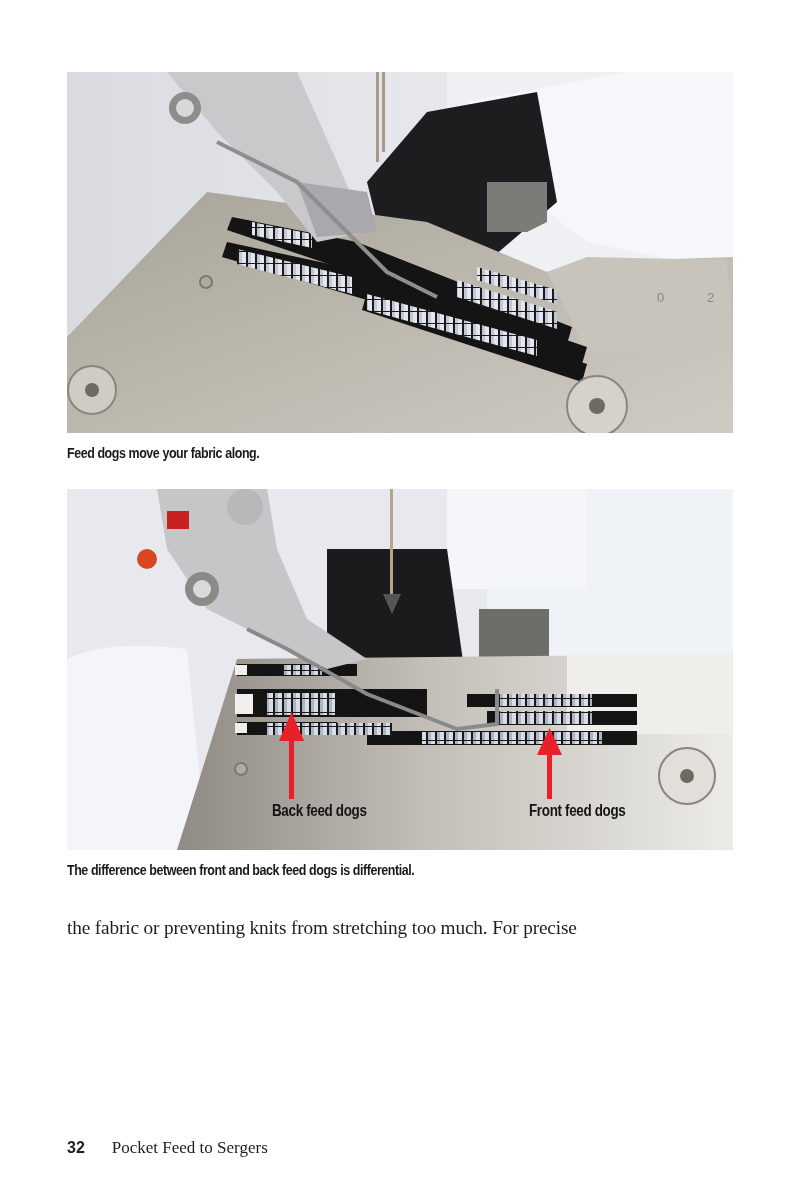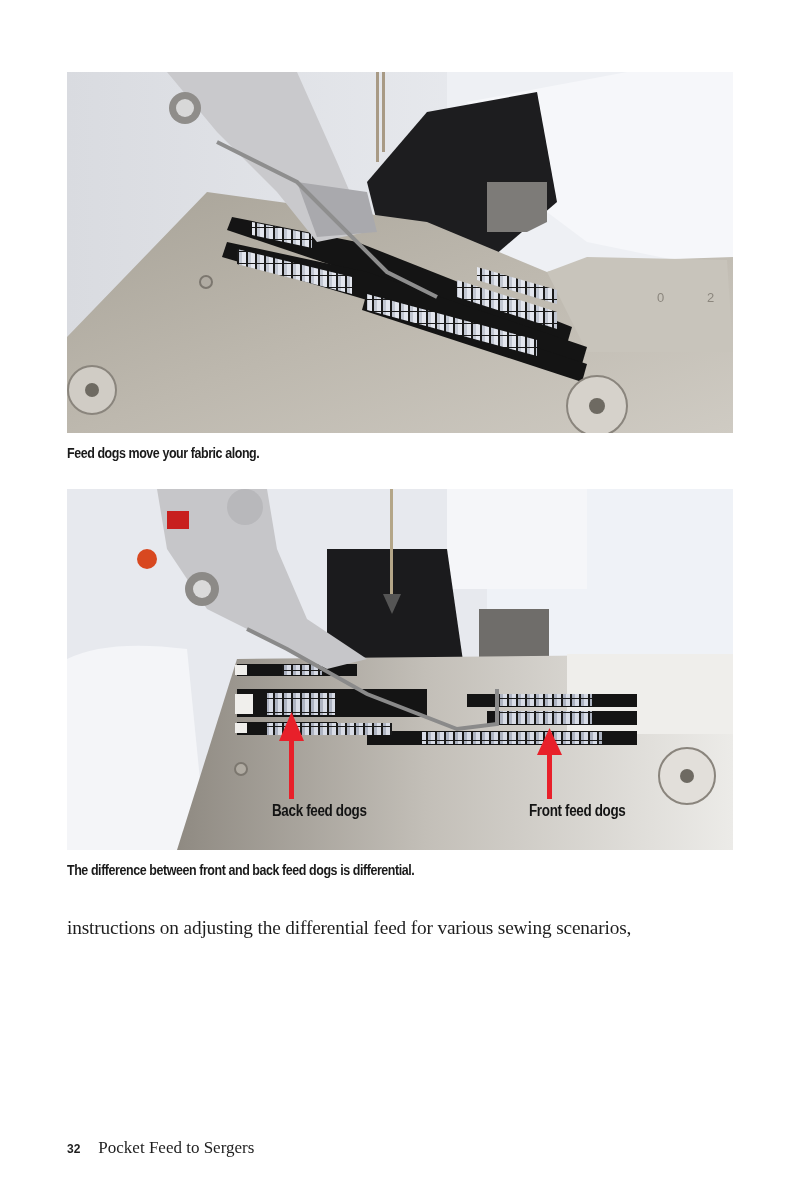--- a/index.html
+++ b/index.html
@@ -40,21 +40,21 @@
       position: absolute; left: 67px; top: 914px; width: 680px;
       font-size: 19.3px; line-height: 27.5px; color: #1e1e1e;
       letter-spacing: -0.15px;
     }
     .body-text p { margin: 0; }
 
     .footer {
       position: absolute; left: 67px; top: 1138px;
       font-size: 17px; color: #1e1e1e; white-space: nowrap;
     }
-    .footer .page-num { font-weight: bold; font-family: "Liberation Sans", "DejaVu Sans", sans-serif; font-size: 12px; margin-right: 18px; }
+    .footer .page-num { font-weight: bold; font-family: "Liberation Sans", "DejaVu Sans", sans-serif; font-size: 16px; margin-right: 27px; }
   </style>
 </head>
 <body>
 
 <div class="photo" id="photo1">
   <svg viewBox="0 0 666 361" preserveAspectRatio="none">
     <defs>
       <linearGradient id="p1plate" x1="0" y1="0" x2="1" y2="1">
         <stop offset="0" stop-color="#a8a398"></stop>
         <stop offset="0.5" stop-color="#bdb8ae"></stop>
@@ -184,18 +184,18 @@
       <rect x="480" y="260" width="5" height="50" fill="#e8202a"></rect>
       <polygon points="482.5,239 470,266 495,266" fill="#e8202a"></polygon>
     </g>
   </svg>
 </div>
 <div class="annot-label" id="label-back">Back feed dogs</div>
 <div class="annot-label" id="label-front">Front feed dogs</div>
 <div class="caption" id="caption2">The difference between front and back feed dogs is differential.</div>
 
 <div class="body-text">
-  <p>instructions on adjusting the differential feed for various sewing scenarios,</p>
+  <p>the fabric or preventing knits from stretching too much. For precise</p>
 </div>
 
 <div class="footer">
   <span class="page-num">32</span><span>Pocket Feed to Sergers</span>
 </div>
 
 </body></html>

